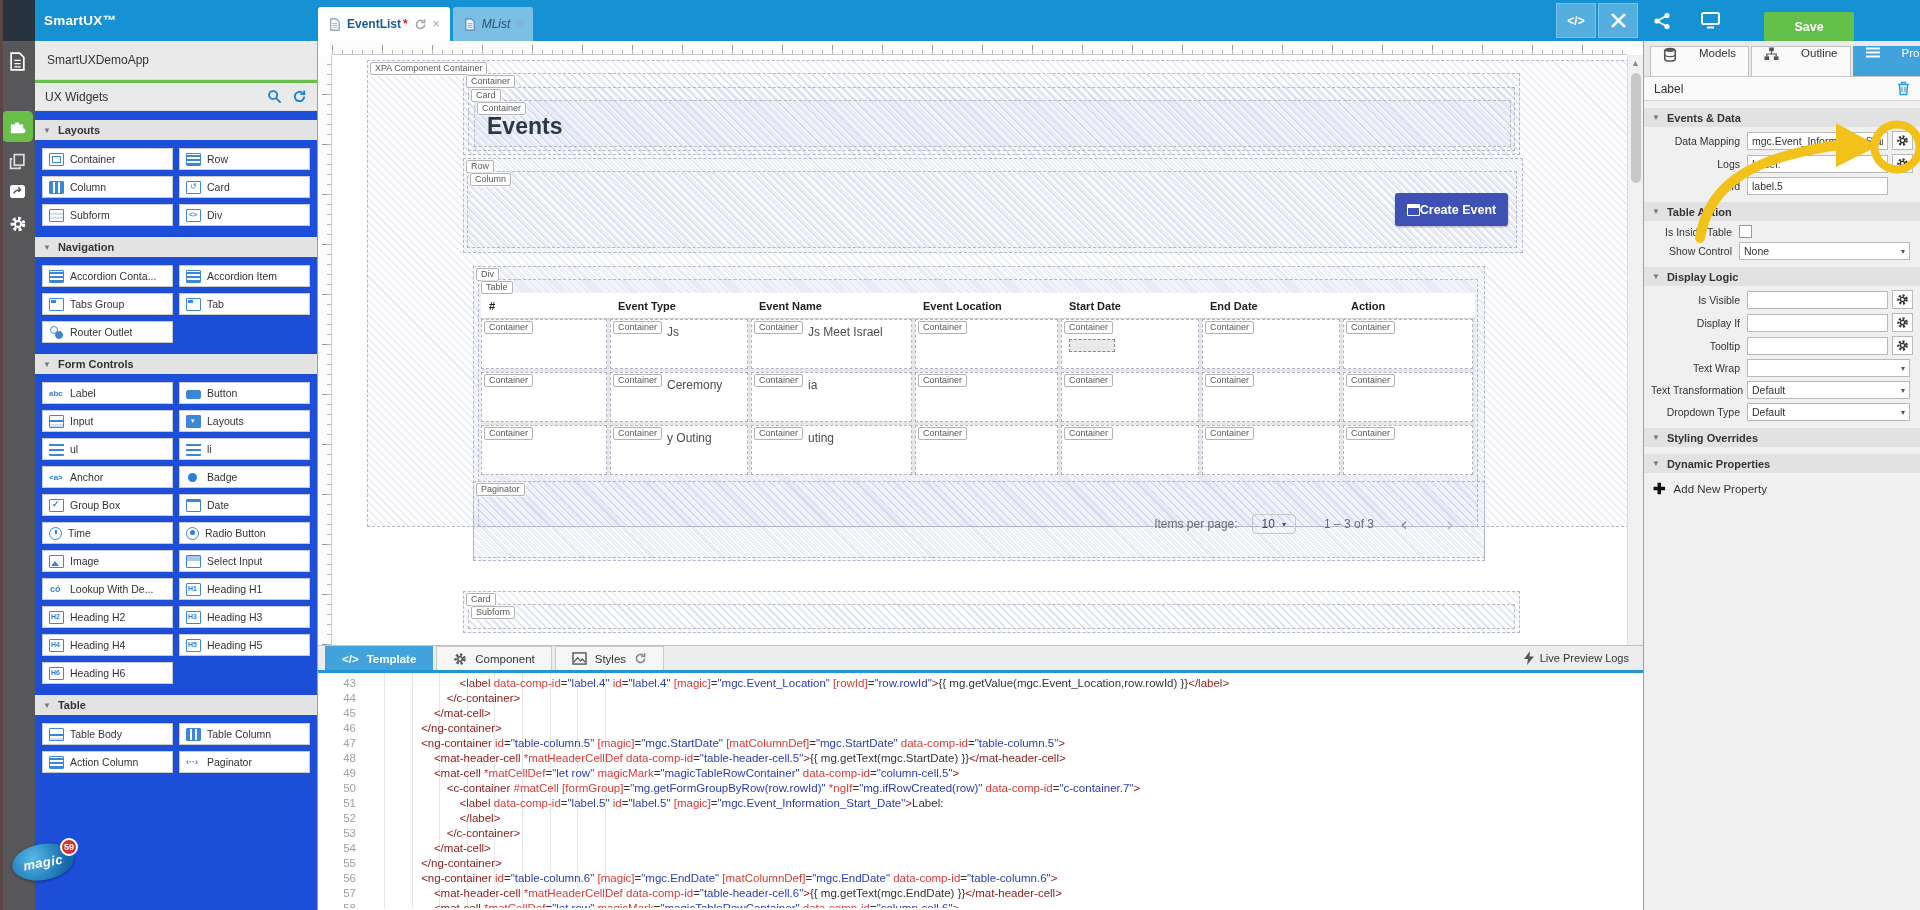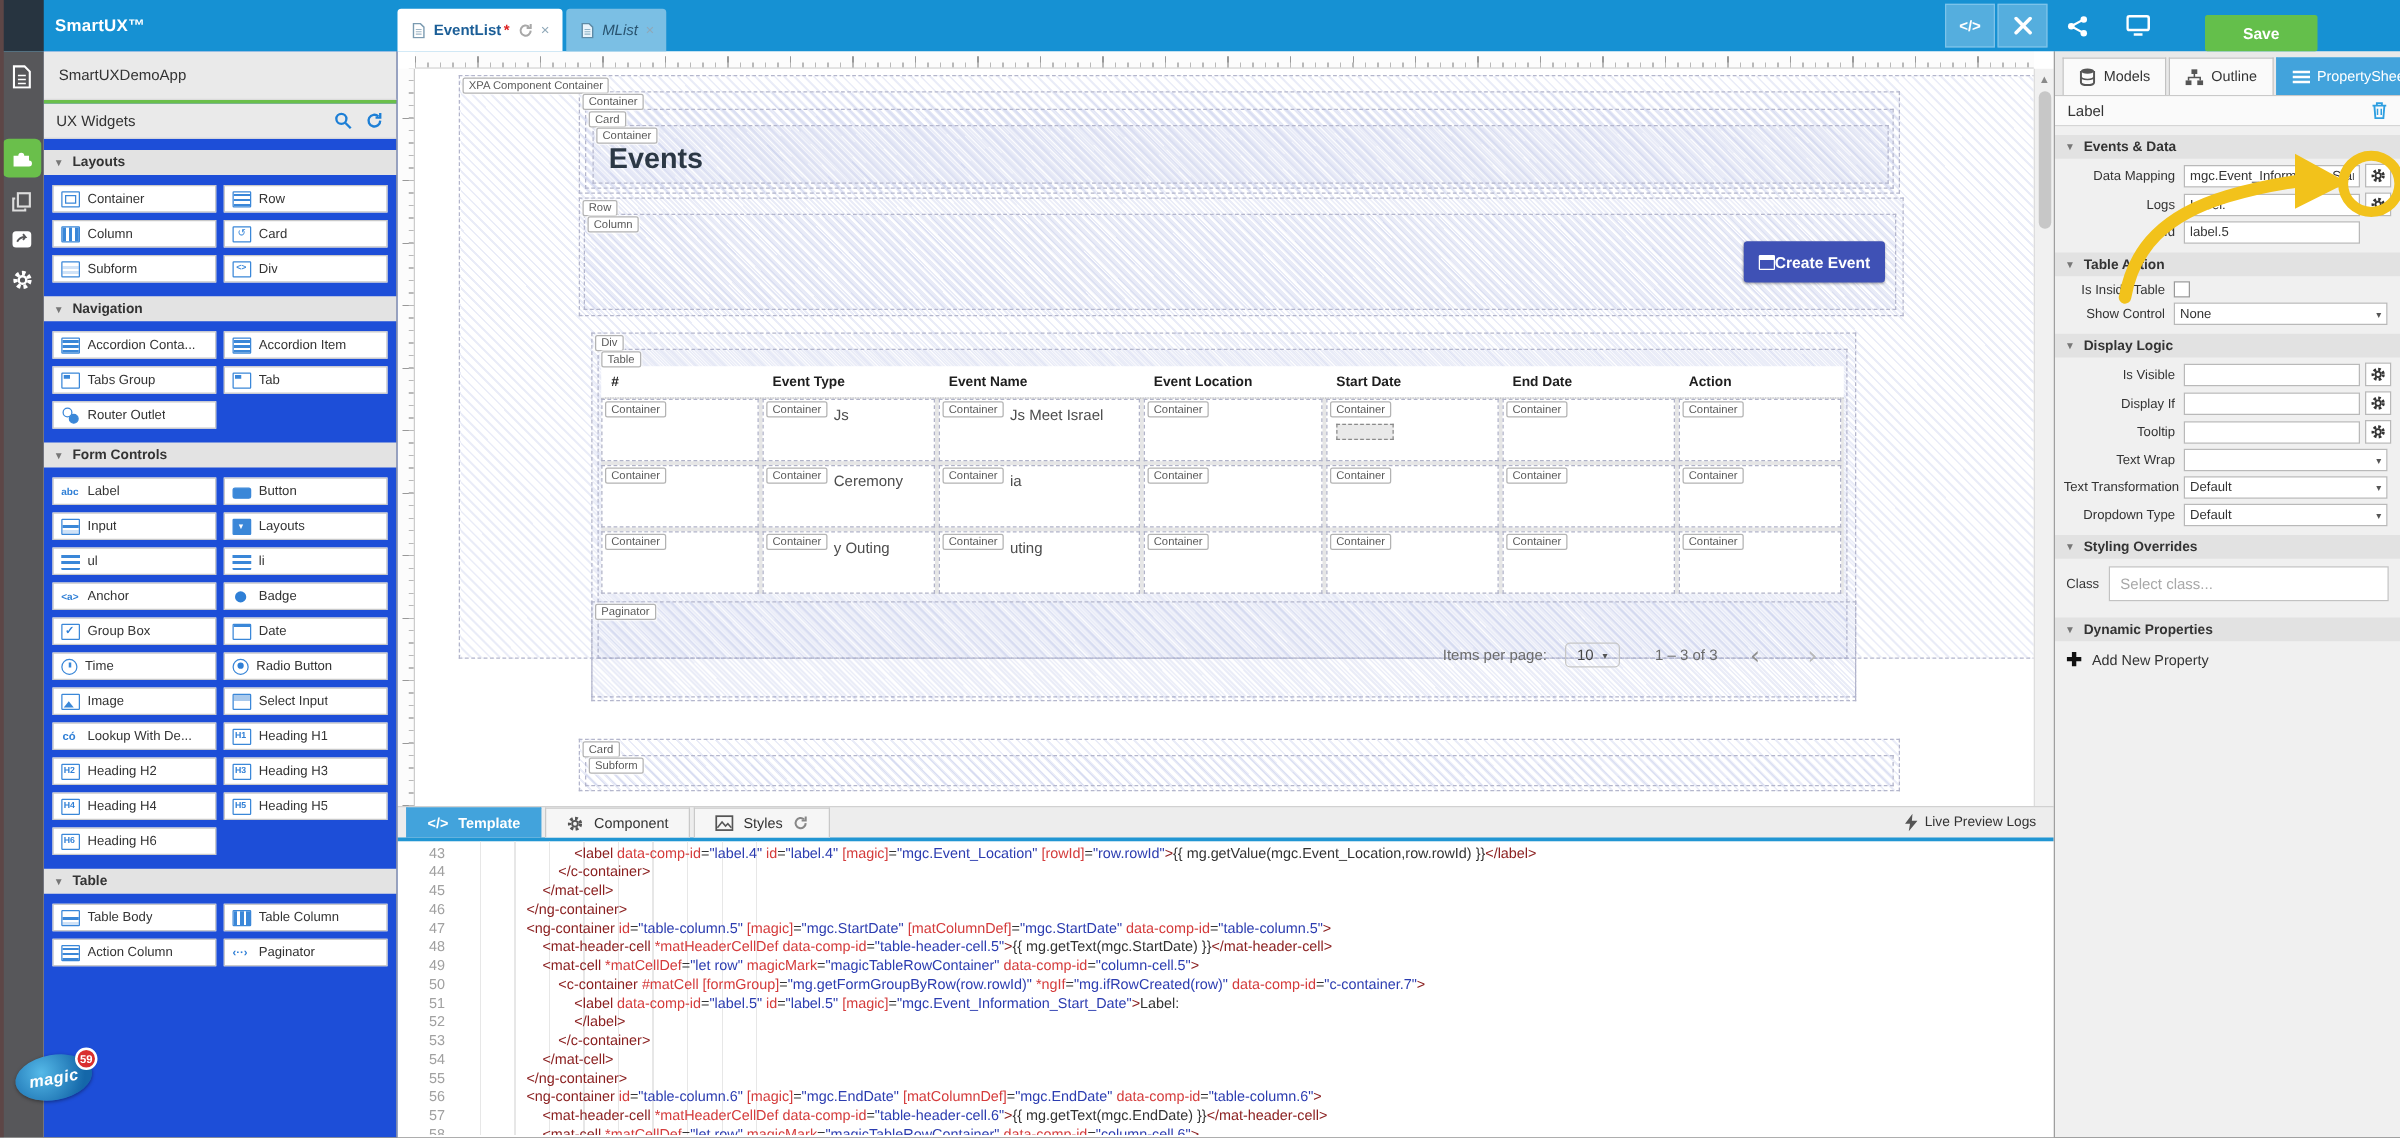--- a/index.html
+++ b/index.html
@@ -147,21 +147,21 @@
   .cl{position:relative;display:flex;white-space:pre;}
   .ln{width:52px;flex:none;text-align:right;padding-right:14px;color:#a0a0a0;}
   .ct{color:#333;}
   .ct .tg{color:#8b2020;}
   .ct .at{color:#d43b3b;}
   .ct .st{color:#2b3cb0;}
 
   
   .rpanel{position:absolute;left:1643px;top:41px;width:277px;height:869px;background:#f0f0f0;border-left:1px solid #9f9f9f;z-index:5;}
   .rtabs{display:flex;align-items:flex-end;gap:2px;height:36px;padding:4px 0 0 6px;background:#e9e9e9;border-bottom:1px solid #c9c9c9;}
-  .rtab{height:30px;display:flex;align-items:center;gap:6px;padding:0 12px;font-size:11.5px;color:#333;background:#fafafa;border:1px solid #c2c2c2;border-bottom:none;}
+  .rtab{height:30px;display:flex;gap:22px;padding:0 12px;font-size:11.5px;color:#333;background:#fafafa;border:1px solid #c2c2c2;border-bottom:none;}
   .rtab.active{background:#42a3dc;color:#fff;border-color:#42a3dc;}
   .rhead{height:24px;display:flex;align-items:center;padding:0 10px;background:#fafafa;border-bottom:1px solid #d5d5d5;font-size:12px;color:#333;}
   .rhead .sp{flex:1;}
   .rsec{height:19px;background:#e2e2e2;display:flex;align-items:center;gap:7px;padding:0 8px;font-size:11px;font-weight:bold;color:#333;margin-top:7px;}
   .prow{display:flex;align-items:center;gap:4px;padding:0 7px;margin-top:4px;}
   .plabel{width:92px;flex:none;text-align:right;font-size:10.5px;color:#333;padding-right:3px;white-space:nowrap;}
   .pinput{flex:1;height:18px;background:#fff;border:1px solid #b9b9b9;font-size:10.5px;color:#333;padding:0 4px;min-width:0;}
   input.pinput{outline:none;}
   .pselect{flex:1;height:18px;background:#fff;border:1px solid #b9b9b9;font-size:10.5px;color:#333;padding:0 4px;display:flex;align-items:center;}
   .pselect .sp{flex:1;}
@@ -803,24 +803,20 @@
         <span>Default</span>
         <span class="sp"></span>
           <span class="caret">▾</span>
       </span>
     </div>
 
     <div class="rsec">
         <span class="tri">▼</span>
         <span>Styling Overrides</span>
       </div>
-    <div class="classrow">
-      <span class="plabel2">Class</span>
-      <input class="classinput" placeholder="Select class..." style="">
-    </div>
 
     <div class="rsec">
         <span class="tri">▼</span>
         <span>Dynamic Properties</span>
       </div>
     <div class="addprop">
       <span class="plus">✚</span>
       <span>Add New Property</span>
     </div>
   </div>

